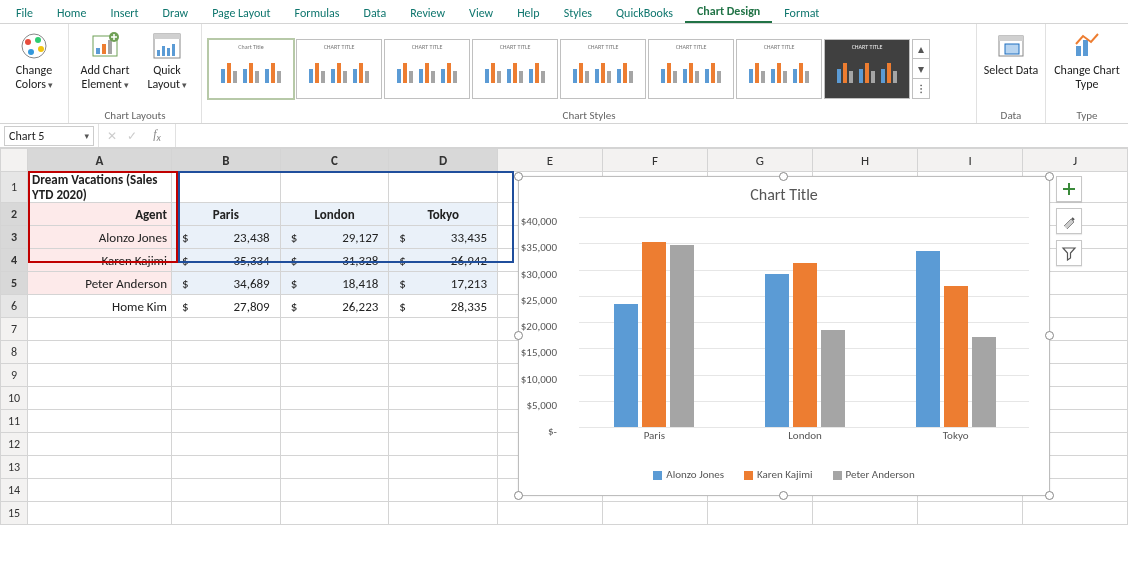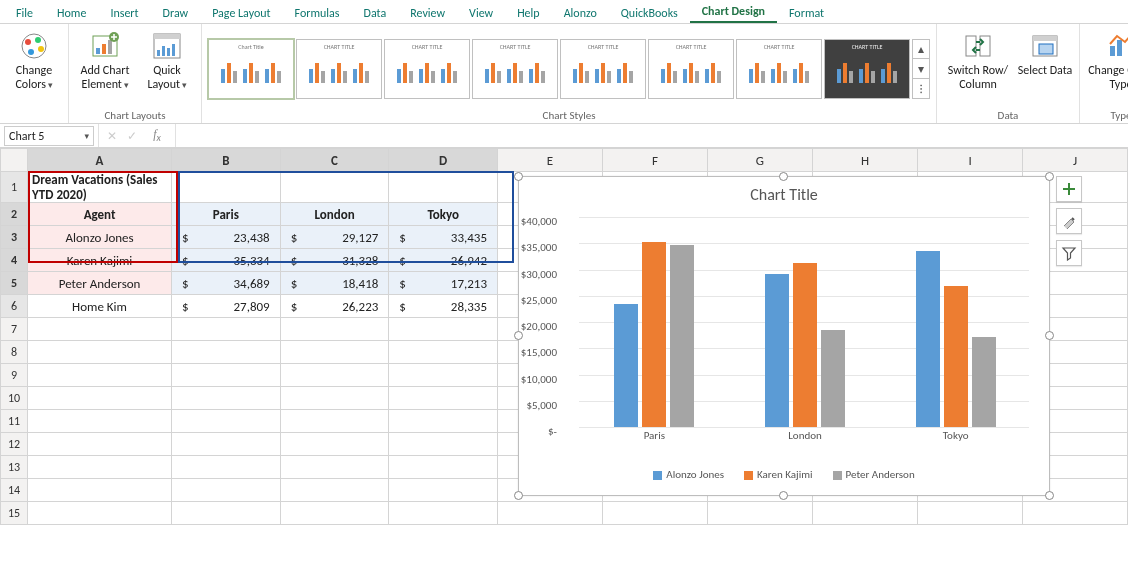--- a/index.html
+++ b/index.html
@@ -43,21 +43,21 @@
   table.grid { border-collapse:collapse; table-layout:fixed;}
   table.grid th, table.grid td { border:1px solid #d4d4d4; height:23px; font-size:13px;}
   table.grid thead th { background:#f3f2f1; font-weight:400; color:#333; text-align:center;}
   table.grid tbody th { background:#f3f2f1; font-weight:400; color:#333; width:28px; text-align:center; font-size:12px;}
   .corner { background:#f3f2f1; width:28px;}
   .colA { width:150px;}
   .colN { width:112px;}
   .cell { padding:0 4px;}
   .titlecell { font-weight:700; font-size:15px; padding-left:4px;}
   .hdr { font-weight:700; text-align:center;}
-  .agent { text-align:center;}
+  .agent { text-align:right;}
   .num { display:flex; justify-content:space-between; padding:0 6px;}
   .selA { background:#fdeaea;}
   .selN { background:#eaf1f9;}
   .rowhdr-dark{ background:#d8d8d8 !important; font-weight:600 !important;}
   .rowhdr-med{ background:#e6e6e6 !important;}
   .colhdr-dark{ background:#d8d8d8 !important; font-weight:600 !important;}
   .outlineA { position:absolute; border:2px solid #c00000; pointer-events:none; left:28px; top:23px; width:150px; height:92px;}
   .outlineN { position:absolute; border:2px solid #1f4e9c; pointer-events:none; left:178px; top:23px; width:336px; height:92px;}
   
   .chartobj { position:absolute; left:518px; top:28px; width:532px; height:320px; background:#fff; border:1px solid #bdbdbd; box-shadow:0 0 2px rgba(0,0,0,.1);}
@@ -87,21 +87,21 @@
     <div class="tab">File</div>
     <div class="tab">Home</div>
     <div class="tab">Insert</div>
     <div class="tab">Draw</div>
     <div class="tab">Page Layout</div>
     <div class="tab">Formulas</div>
     <div class="tab">Data</div>
     <div class="tab">Review</div>
     <div class="tab">View</div>
     <div class="tab">Help</div>
-    <div class="tab">Alonzo</div>
+    <div class="tab">Styles</div>
     <div class="tab">QuickBooks</div>
     <div class="tab active">Chart Design</div>
     <div class="tab">Format</div>
   </div>
 
 <div class="ribbon">
   <div class="group">
     <div class="group-body">
       <div class="bigbtn sm">
         <svg class="ico" viewBox="0 0 32 32">
@@ -311,29 +311,20 @@
           <div>▴</div>
           <div>▾</div>
           <div>⁝</div>
         </div>
       </div>
     <div class="group-label">Chart Styles</div>
   </div>
 
   <div class="group">
     <div class="group-body">
-      <div class="bigbtn" style="width:70px">
-        <svg class="ico" viewBox="0 0 32 32">
-            <rect x="4" y="6" width="10" height="20" fill="#fff" stroke="#888"></rect>
-            <rect x="18" y="6" width="10" height="20" fill="#fff" stroke="#888"></rect>
-            <path d="M14 12h4M14 20h4" stroke="#217346" stroke-width="2"></path>
-            <path d="M18 9l3 3-3 3M14 17l-3 3 3 3" fill="none" stroke="#217346" stroke-width="2"></path>
-          </svg>
-        <span>Switch Row/ Column</span>
-      </div>
       <div class="bigbtn sm">
         <svg class="ico" viewBox="0 0 32 32">
             <rect x="4" y="6" width="24" height="20" fill="#fff" stroke="#888"></rect>
             <rect x="4" y="6" width="24" height="5" fill="#d0d0d0"></rect>
             <rect x="10" y="14" width="14" height="10" fill="#b7d4f0" stroke="#1f6fbf"></rect>
           </svg>
         <span>Select Data</span>
       </div>
     </div>
     <div class="group-label">Data</div>

